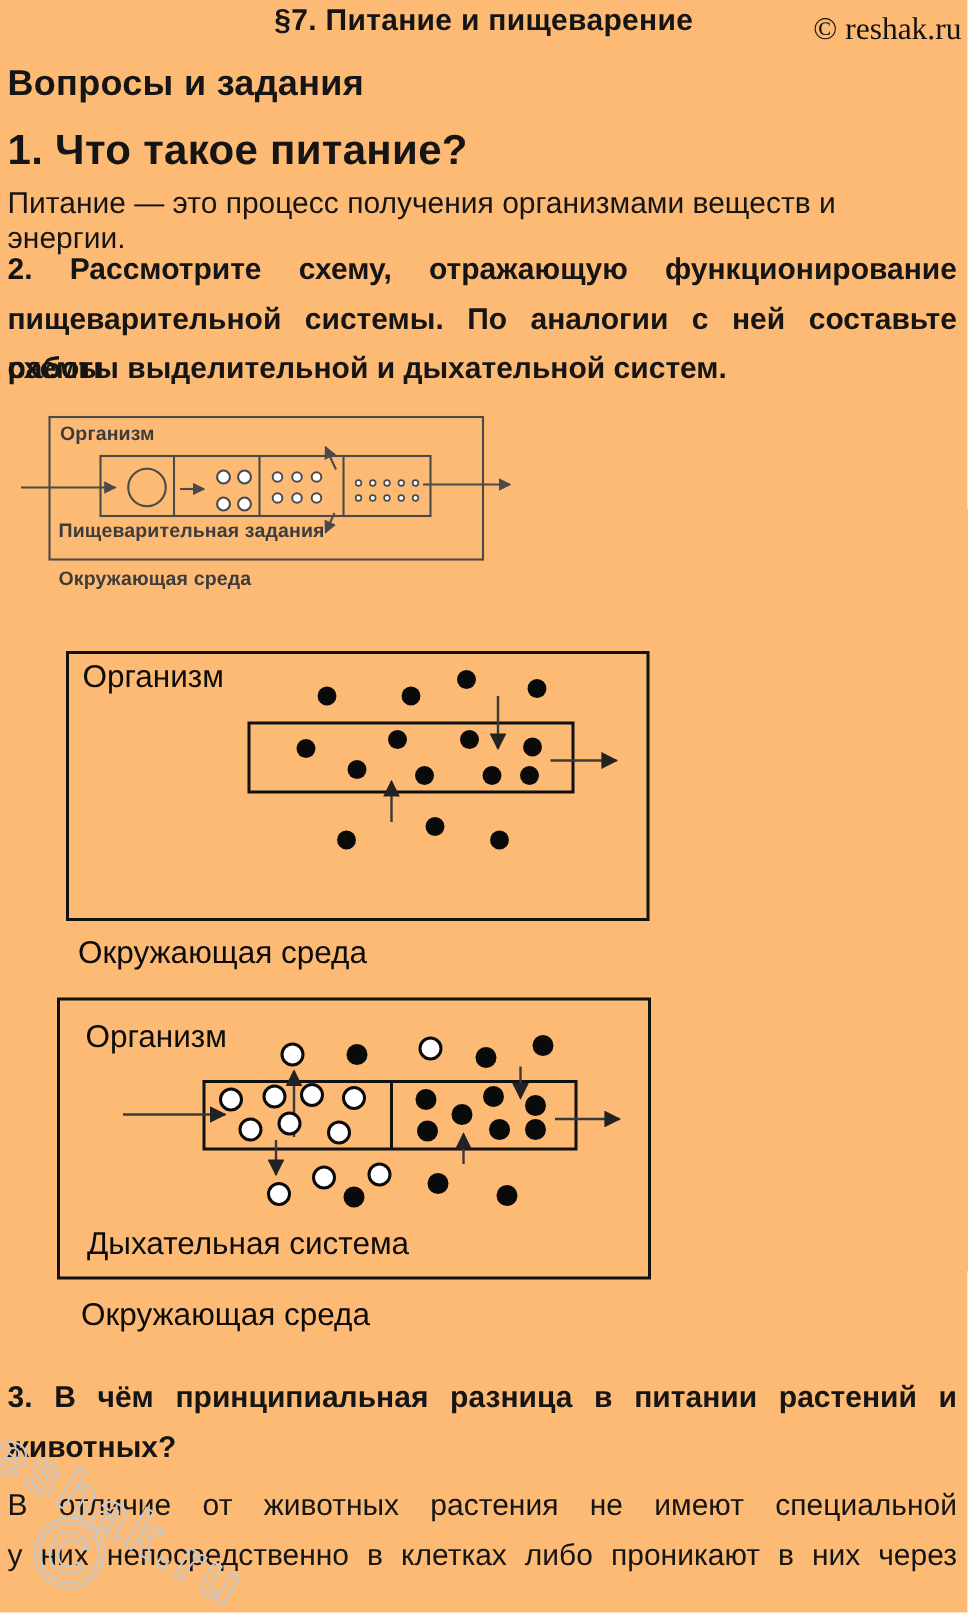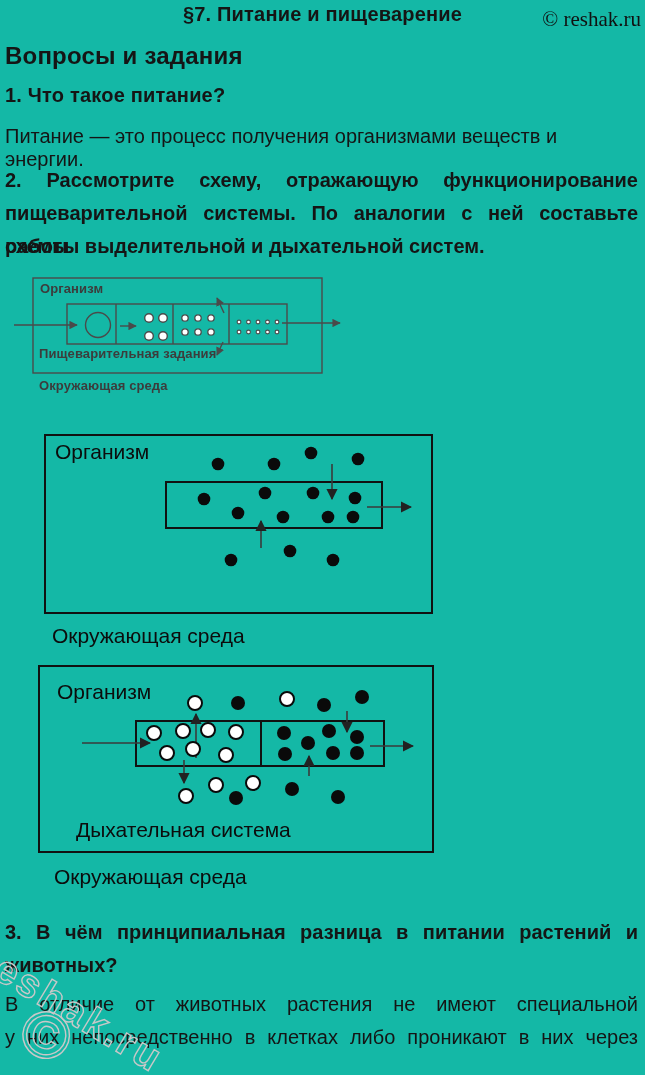--- a/index.html
+++ b/index.html
@@ -1,25 +1,25 @@
 <!DOCTYPE html>
 <html><head>
 <meta charset="utf-8">
 <style>
   html,body{margin:0;padding:0;background:#fff;}
   #page{
-    position:relative;width:645px;height:1075px;background:#14b8a6;
+    position:relative;width:645px;height:1075px;background:#fdba74;
     font-family:"Liberation Sans",sans-serif;color:#151515;overflow:hidden;
   }
   .abs{position:absolute;}
   
   .title{left:0;top:3px;width:645px;text-align:center;font-size:20px;font-weight:bold;letter-spacing:.2px;}
   .copyright{right:4px;top:7px;font-family:"Liberation Serif",serif;font-size:21px;color:#111;text-align:center;}
   
-  .h-bold{left:5px;font-weight:bold;font-size:20px;letter-spacing:.2px;}
+  .h-bold{left:5px;font-weight:bold;font-size:28px;letter-spacing:.2px;}
   .body-text{left:5px;width:633px;font-size:20px;}
   .jline{text-align:justify;text-align-last:justify;white-space:normal;}
   .para{left:5px;width:633px;font-size:20px;}
   .para.bold{font-weight:bold;}
   .para > div{height:33px;line-height:33px;overflow:visible;}
   
   .d1-label{position:absolute;font-size:13px;font-weight:600;color:#3c3c3c;letter-spacing:.1px;}
   
   .d-label{position:absolute;font-size:21px;color:#0c0c0c;}
   svg{display:block;}
@@ -191,21 +191,21 @@
         <circle cx="216" cy="125" r="7" fill="#fff" stroke="#0a0a0a" stroke-width="2"></circle>
         <circle cx="253" cy="123" r="7" fill="#fff" stroke="#0a0a0a" stroke-width="2"></circle>
       </g>
     <g>
         <circle cx="236" cy="138" r="7" fill="#0a0a0a"></circle>
         <circle cx="292" cy="129" r="7" fill="#0a0a0a"></circle>
         <circle cx="338" cy="137" r="7" fill="#0a0a0a"></circle>
       </g>
   </svg>
   <div class="d-label" style="left:57px;top:680px;">Организм</div>
-  <div class="d-label" style="left:76px;top:818px;">Дыхательная система</div>
+  <div class="d-label" style="left:58px;top:818px;">Дыхательная система</div>
   <div class="d-label" style="left:54px;top:865px;">Окружающая среда</div>
 
   <div class="abs para bold" style="top:916px;">
     <div class="jline">3. В чём принципиальная разница в питании растений и</div>
     <div>животных?</div>
   </div>
   <div class="abs para" style="top:988px;">
     <div class="jline">В отличие от животных растения не имеют специальной</div>
     <div class="jline">у них непосредственно в клетках либо проникают в них через</div>
   </div>

